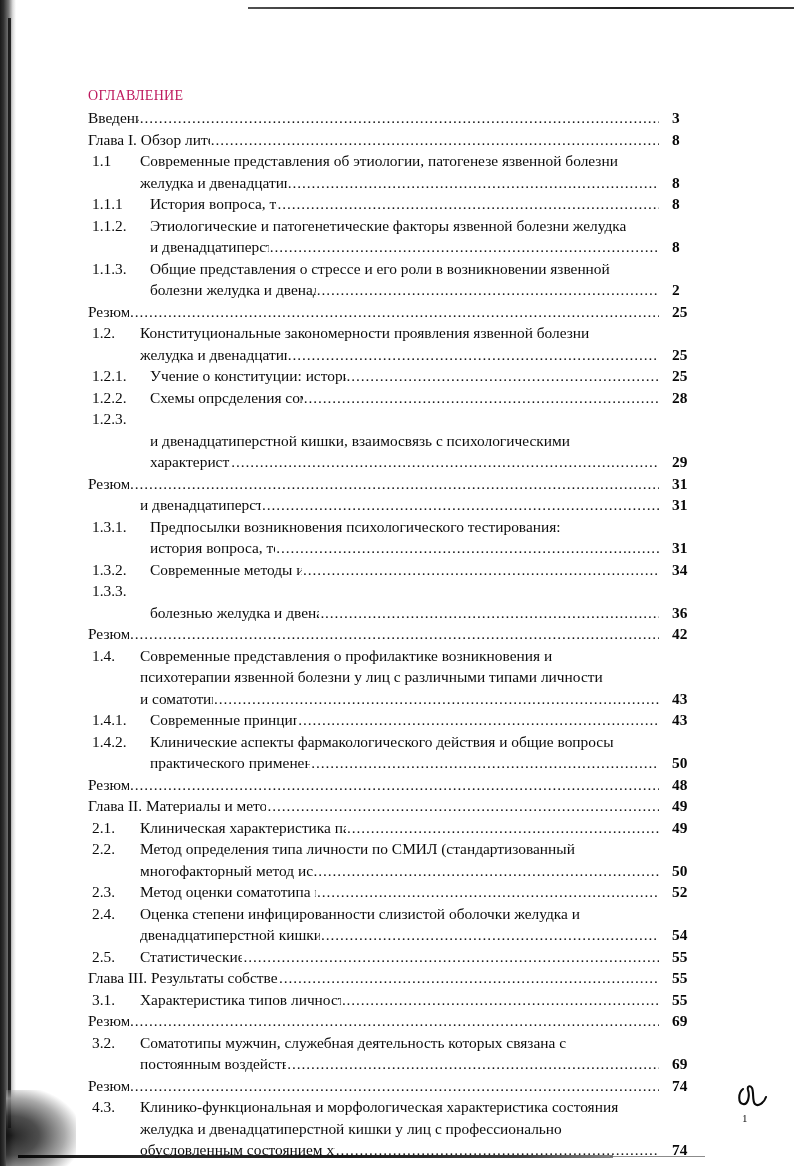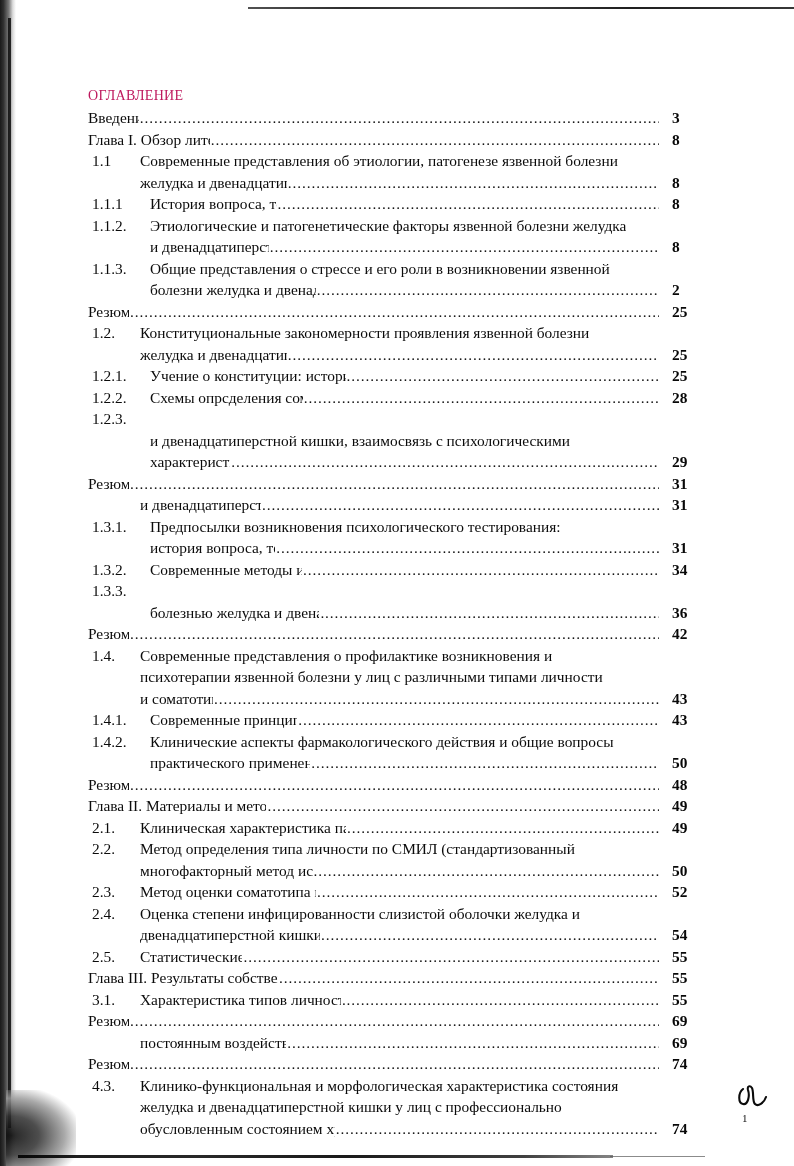--- a/index.html
+++ b/index.html
@@ -445,20 +445,26 @@
       </div>
       <div class="toc-entry">
         <div class="toc-line lvl-flush">
           <span class="num"></span>
           <span class="txt">Резюме</span>
           <span class="dots"></span>
           <span class="pg">69</span>
         </div>
       </div>
       <div class="toc-entry">
+        <div class="toc-line lvl-1">
+          <span class="num">3.2.</span>
+          <span class="txt">Соматотипы мужчин, служебная деятельность которых связана с</span>
+          <span class="dots nodots"></span>
+          <span class="pg empty"></span>
+        </div>
         <div class="toc-line lvl-1 cont">
           <span class="num">3.2.</span>
           <span class="txt">постоянным воздействием стрессоров</span>
           <span class="dots"></span>
           <span class="pg">69</span>
         </div>
       </div>
       <div class="toc-entry">
         <div class="toc-line lvl-flush">
           <span class="num"></span>

